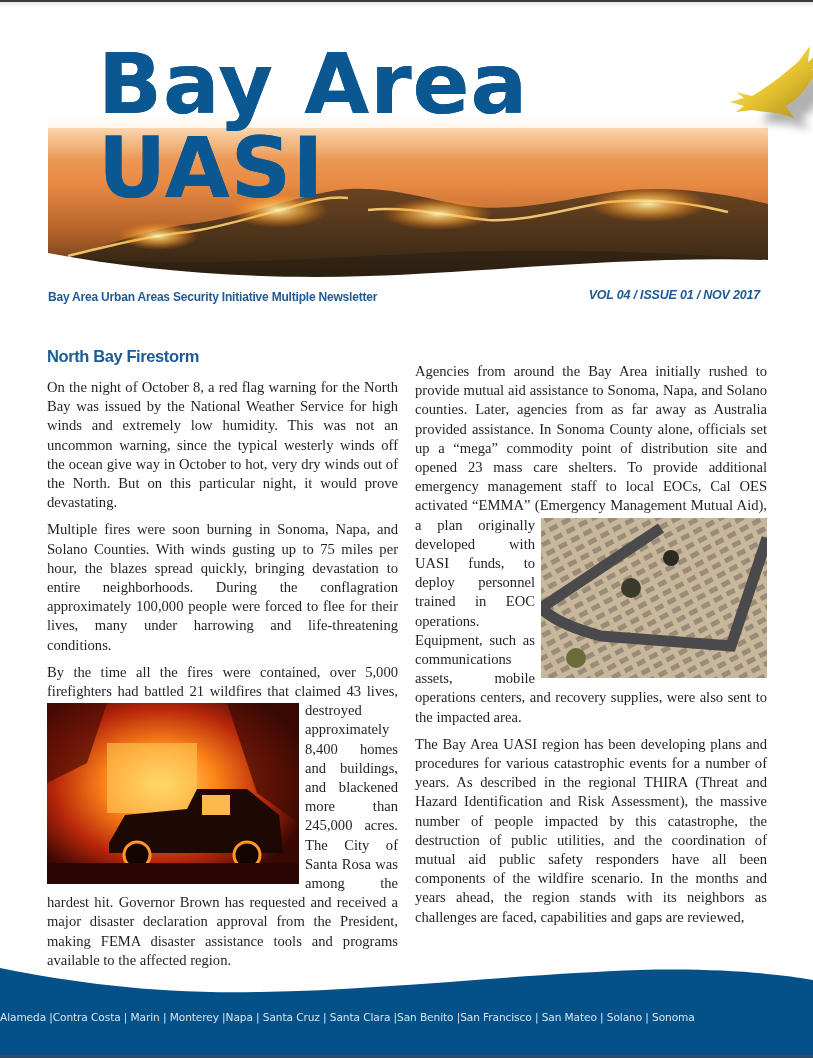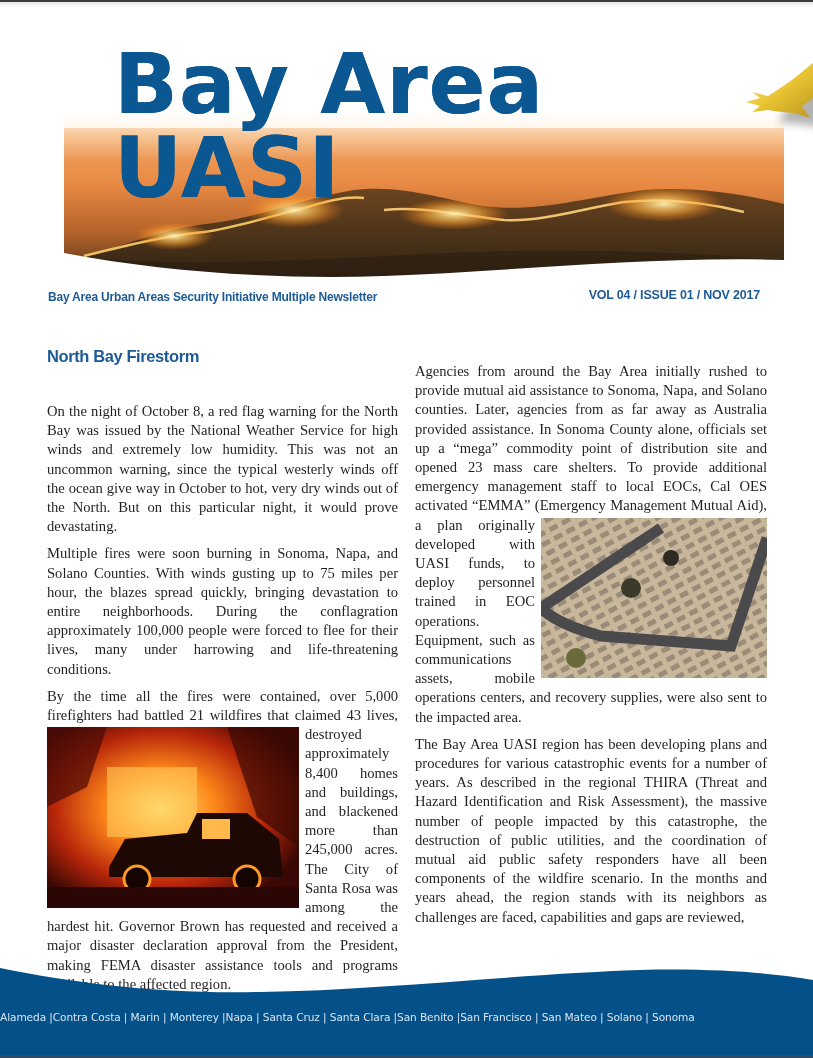--- a/index.html
+++ b/index.html
@@ -4,45 +4,45 @@
 <style>
   * { box-sizing: border-box; margin: 0; padding: 0; }
   html, body { width: 813px; height: 1058px; overflow: hidden; background: #ffffff; }
   body { position: relative; font-family: "Liberation Serif", "DejaVu Serif", serif; color: #231f20; }
 
   .top-bar { position: absolute; left: 0; top: 0; width: 813px; height: 2px; background: #3a3a3a; }
   .top-shade { position: absolute; left: 0; top: 2px; width: 813px; height: 6px;
     background: linear-gradient(#e8e8e8, #ffffff); }
 
   
-  .masthead { position: absolute; left: 64px; top: 20px; width: 720px; height: 250px; }
+  .masthead { position: absolute; left: 48px; top: 20px; width: 720px; height: 250px; }
   .fire-banner { position: absolute; left: 0; top: 108px; width: 720px; height: 160px; overflow: hidden;
     border-radius: 0 0 0 0; }
   .fire-banner svg { display: block; }
   .sky-fade { position: absolute; left: 0; top: 60px; width: 720px; height: 80px;
     background: linear-gradient(rgba(255,255,255,1) 0%, rgba(255,255,255,0.85) 40%, rgba(255,230,200,0.5) 70%, rgba(236,150,80,0) 100%); }
   .title-text { position: absolute; left: 50px; top: 22px; font-family: "DejaVu Sans", "Liberation Sans", sans-serif;
     font-weight: bold; font-size: 84px; letter-spacing: 1px; line-height: 1;
     background: linear-gradient(#0b5792 0%, #0b5792 70%, #2a6a9a 100%);
     -webkit-background-clip: text; background-clip: text; color: #0b5792; }
   .eagle { position: absolute; left: 678px; top: 24px; width: 120px; height: 90px; }
 
   
   .subtitle { position: absolute; left: 48px; top: 290px; font-family: "Liberation Sans", sans-serif;
     font-weight: bold; font-size: 12px; color: #1d5a96; letter-spacing: -0.2px; }
   .issue { position: absolute; right: 53px; top: 288px; font-family: "Liberation Sans", sans-serif;
-    font-weight: bold; font-size: 12.5px; color: #1d5a96; letter-spacing: -0.2px; }
+    font-weight: bold; font-size: 12.5px; color: #1d5a96; letter-spacing: -0.2px; font-style: italic; }
 
   .section-title { position: absolute; left: 47px; top: 347px; font-family: "Liberation Sans", sans-serif;
     font-weight: bold; font-size: 16.5px; color: #1d5a96; letter-spacing: -0.4px; }
 
   
   .col { position: absolute; font-size: 14.6px; line-height: 19.2px; text-align: justify; color: #231f20; }
   .col p { margin-bottom: 8px; }
-  .col-left { left: 47px; top: 378px; width: 351px; margin-top: 24px; }
+  .col-left { left: 47px; top: 378px; width: 351px; }
   .col-right { left: 415px; top: 362px; width: 352px; }
 
   .photo { float: left; margin: 2px 6px 2px 0; }
   .photo-right { float: right; margin: 2px 0 2px 6px; }
 
   .truck-photo { width: 252px; height: 181px; }
   .aerial-photo { width: 226px; height: 160px; }
 
   
   .footer { position: absolute; left: 0; top: 960px; width: 813px; height: 98px; }

